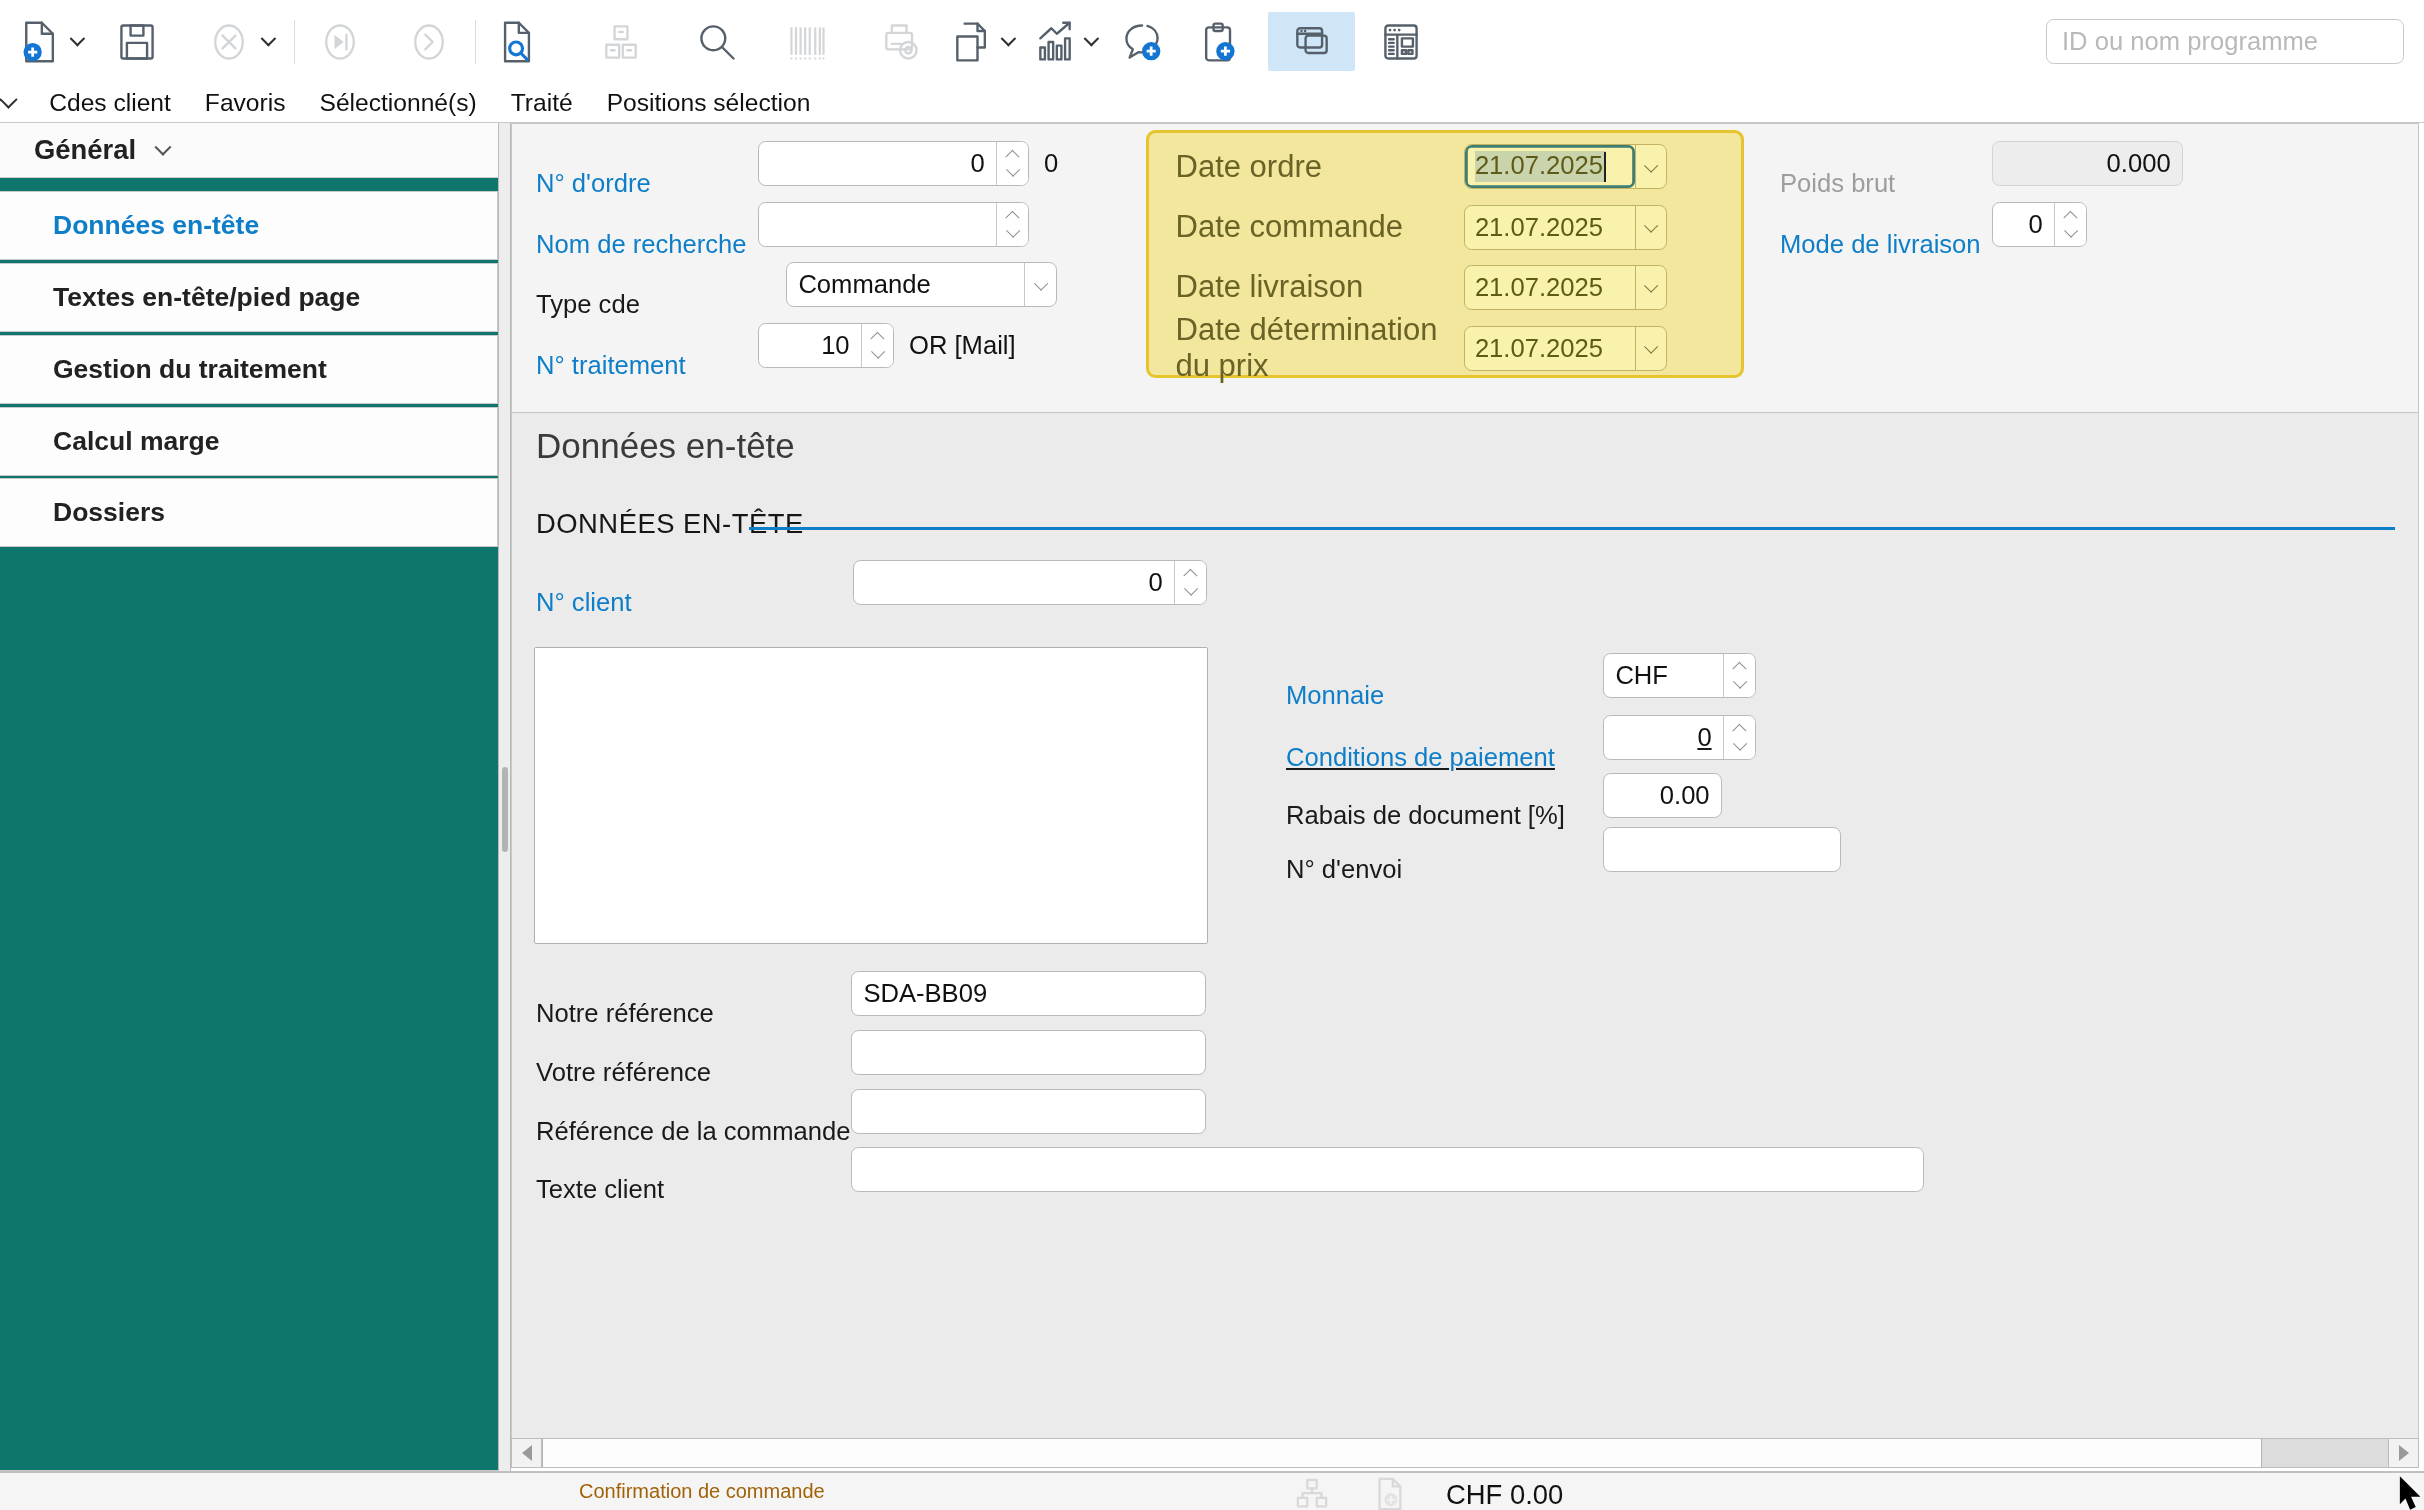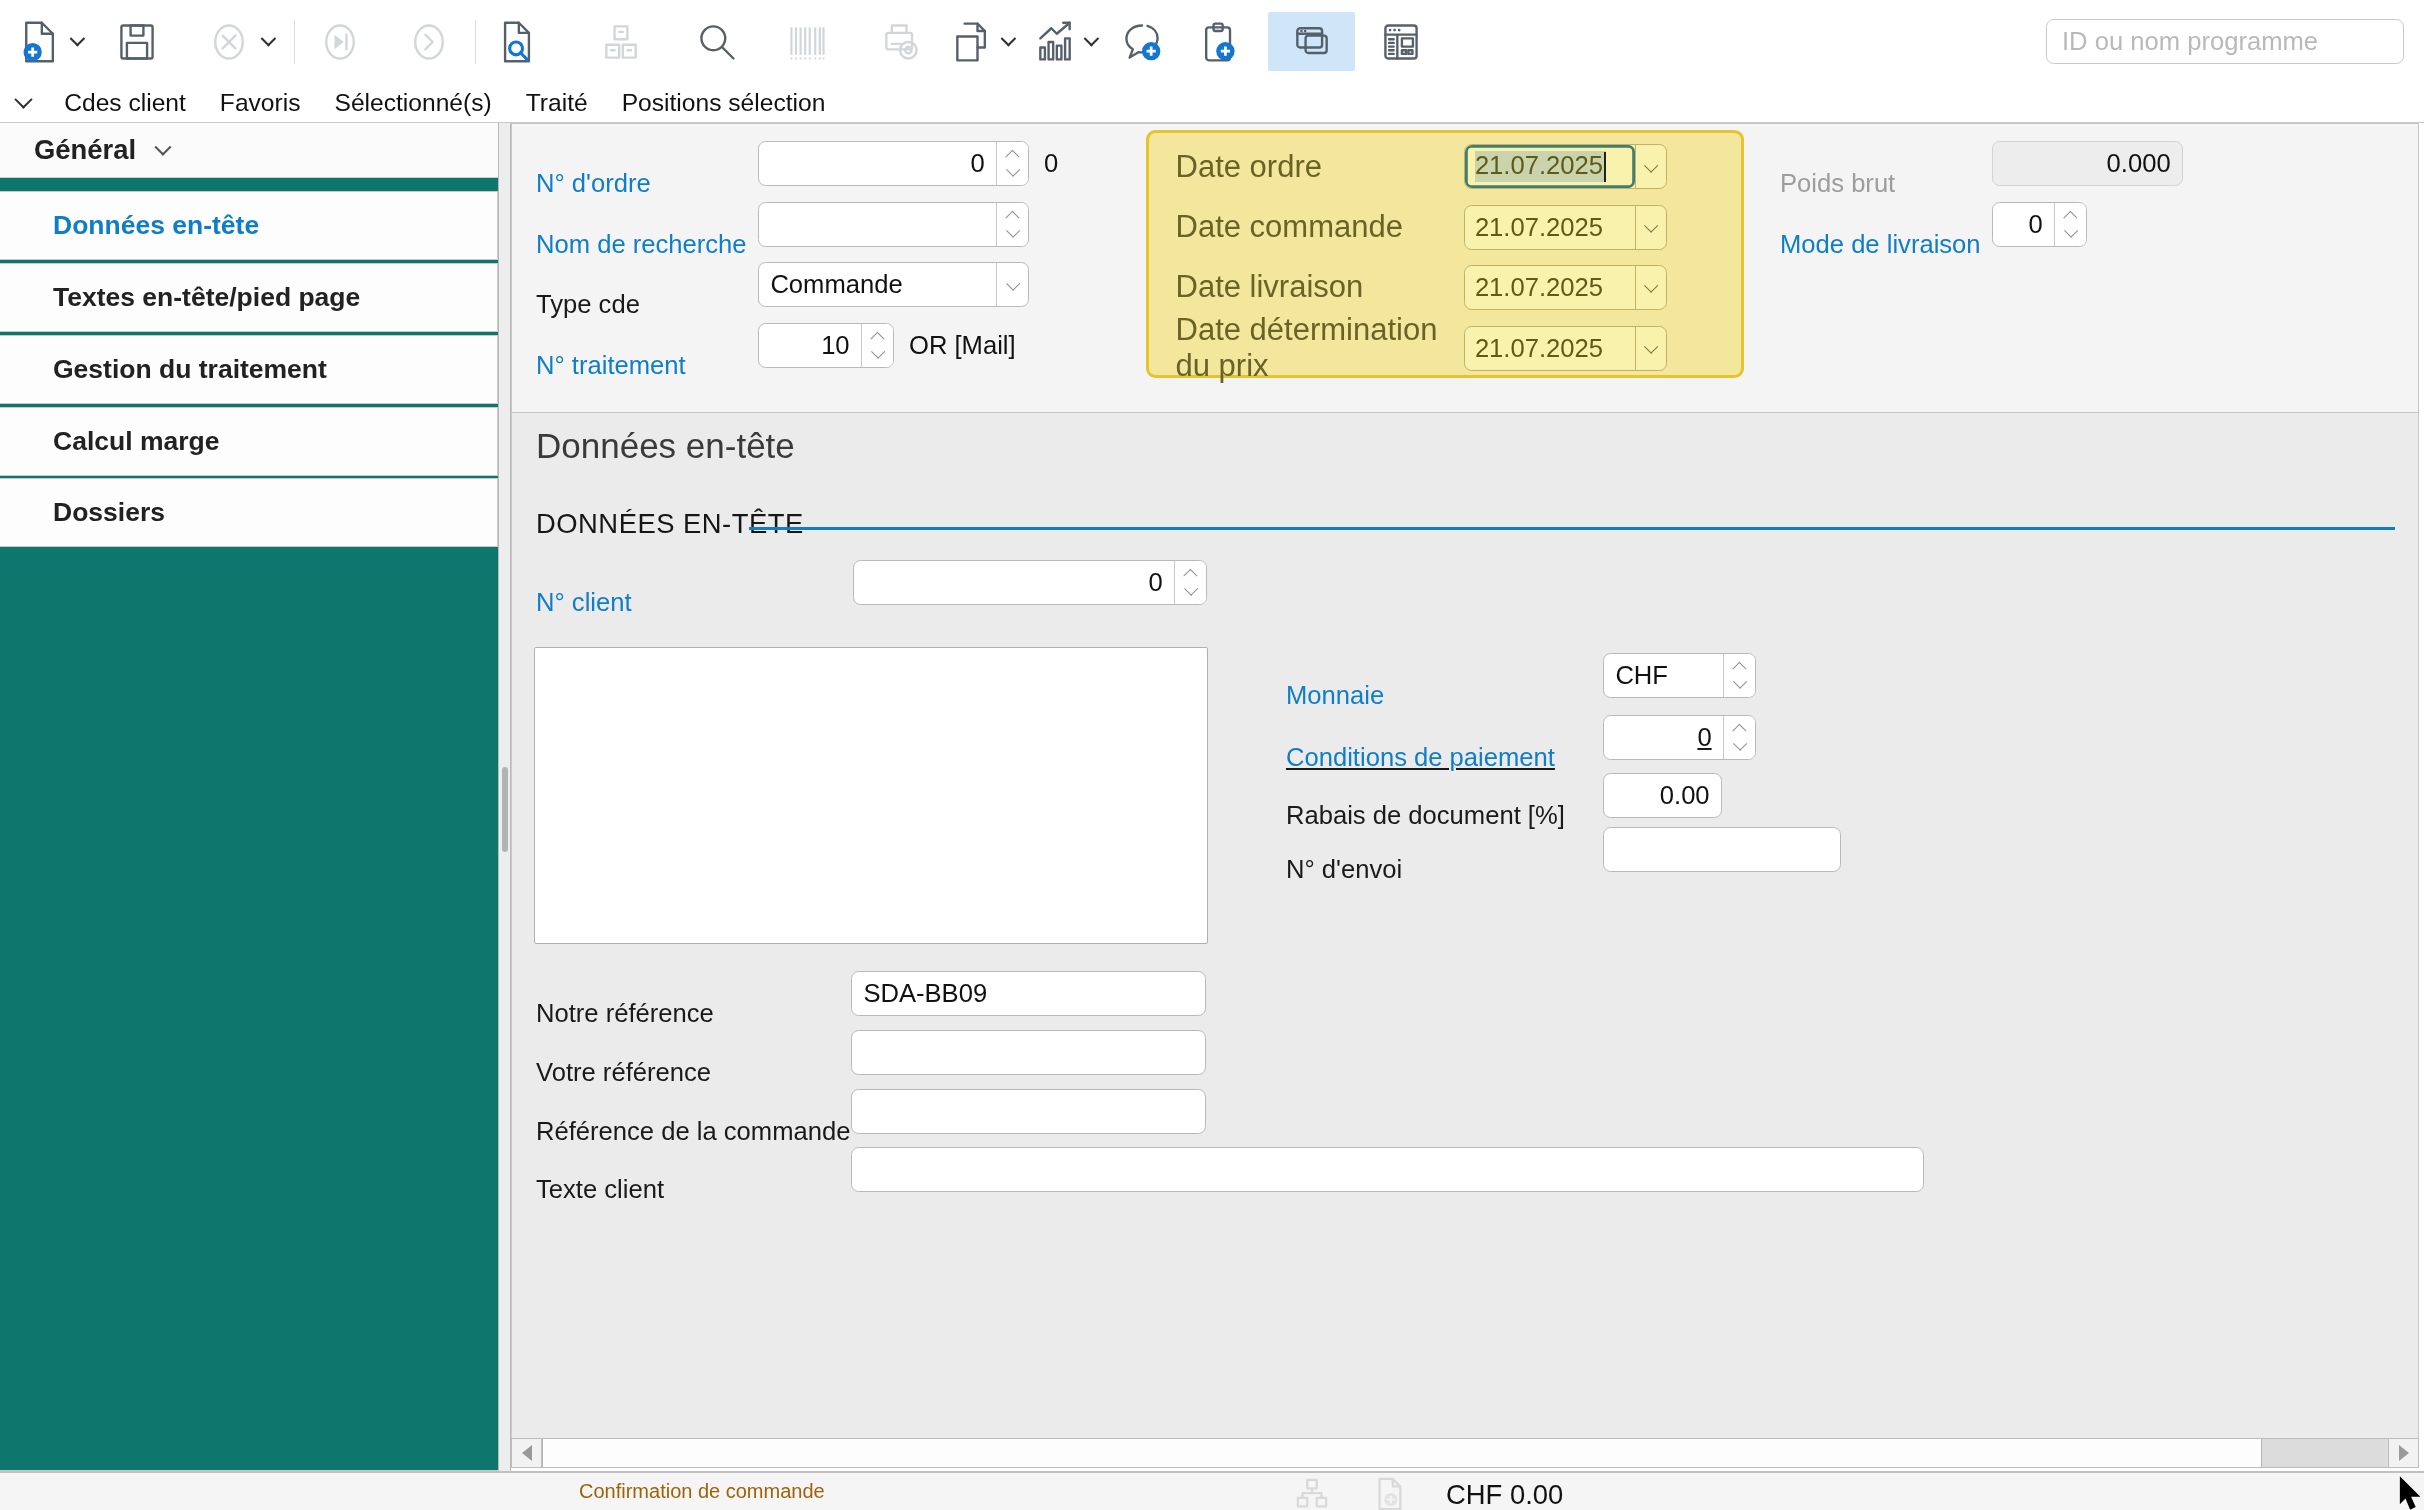--- a/index.html
+++ b/index.html
@@ -18,21 +18,21 @@
   .tsep { width:0.9px; height:44px; background:#dcdcdc; flex:0 0 auto; }
   .ic-en { stroke:#55606b; fill:none; stroke-width:2.6; stroke-linejoin:round; stroke-linecap:round; }
   .ic-dis { stroke:#d3d6d9; fill:none; stroke-width:2.6; stroke-linejoin:round; stroke-linecap:round; }
   .tb-search { position:absolute; right:21px; top:19px; width:358px; height:45px; border:1.9px solid #c9c9c9;
                border-radius:7.6px; font-size:25.6px; padding:0 15px; color:#333; outline:none;
                font-family:"Liberation Sans","DejaVu Sans",sans-serif; }
   .tb-search::placeholder { color:#b9b9b9; }
 
   
   .menubar { position:absolute; left:0; top:83px; width:2425px; height:40px; background:#fff;
-             display:flex; align-items:center; gap:34px; padding-left:17px; border-bottom:0.9px solid #c9c9c9; }
+             display:flex; align-items:center; gap:34px; padding-left:2px; border-bottom:0.9px solid #c9c9c9; }
   .menubar .chev { width:13.2px; height:13.2px; border-left:2.8px solid #2f2f2f; border-bottom:2.8px solid #2f2f2f;
                    transform:rotate(-45deg); margin-top:-5.7px; }
   .menu-item { font-size:24.6px; color:#111; cursor:default; }
 
   
   .sidebar { position:absolute; left:0; top:123px; width:499px; height:1348px; background:#0f766e;
              border-right:0.9px solid #b9b9b9; border-bottom:0.9px solid #c9c9c9;font-weight:bold; }
   .sb-header { height:55px; background:#fbfbfb; border-bottom:0.9px solid #cdcdcd; display:flex;
                align-items:center; gap:21px; padding-left:34px; font-size:27.4px; color:#222; }
   .sb-header .chev { width:12.3px; height:12.3px; border-left:2.8px solid #555; border-bottom:2.8px solid #555;
@@ -313,21 +313,21 @@
         <div class="lbl blue" style="width:222px">Nom de recherche</div>
         <div class="field" style="width:271px">
           <div class="val"></div>
           <div class="spin">
               <span class="cv up"></span>
               <span class="cv dn"></span>
             </div>
         </div>
       </div>
 
-      <div class="hrow" style="left:24px; top:138px;">
+      <div class="hrow" style="left:24px; top:138px;gap:28px;">
         <div class="lbl dark" style="width:222px">Type cde</div>
         <div class="field" style="width:271px">
           <div class="val">Commande</div>
           <div class="drop">
               <span class="cv dn"></span>
             </div>
         </div>
       </div>
 
       <div class="hrow" style="left:24px; top:199px;">

